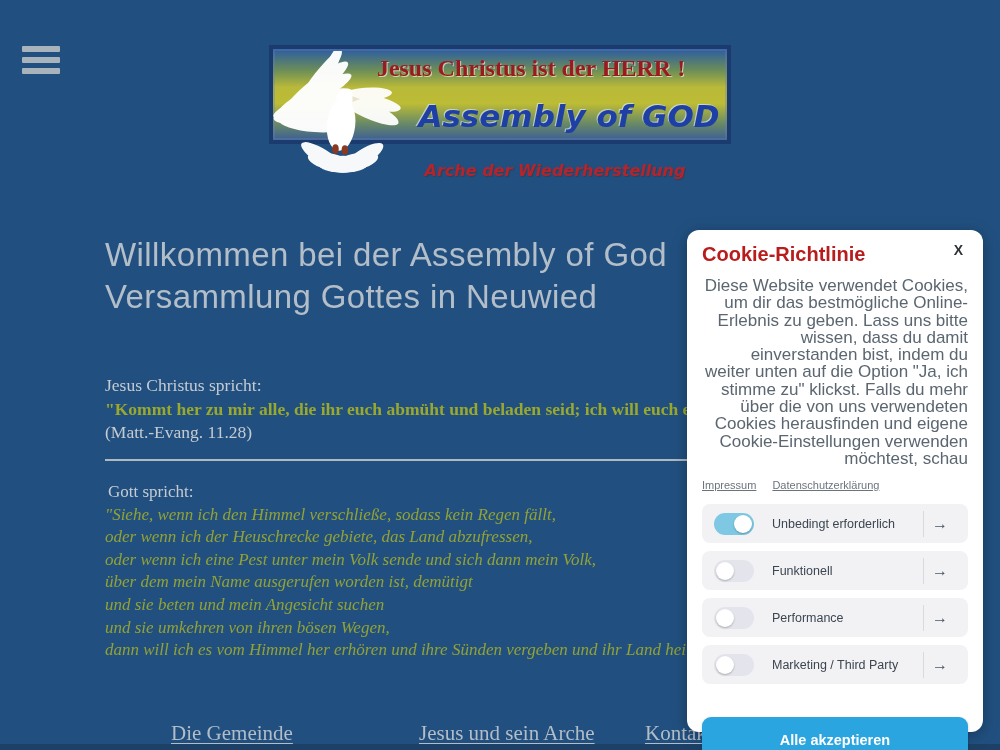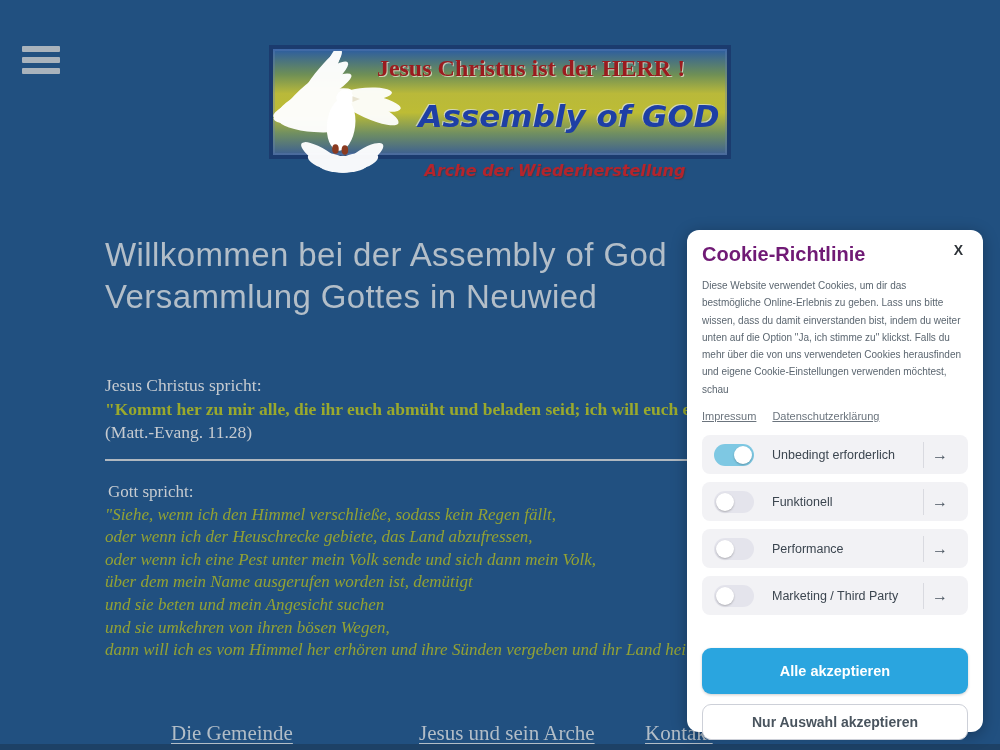--- a/index.html
+++ b/index.html
@@ -10,21 +10,21 @@
     overflow:hidden;
     font-family:"Liberation Sans", sans-serif;
   }
 
   
   .hamburger { position:absolute; left:22px; top:46px; width:38px; height:30px; cursor:pointer; }
   .hamburger span { display:block; width:38px; height:6px; background:#A9B3BC; border-radius:1px; margin-bottom:5px; }
 
   
   .banner {
-    position:absolute; left:269px; top:45px; width:462px; height:114px;
+    position:absolute; left:269px; top:45px; width:462px; height:99px;
     border:4px solid #1B3B6E;
     background:linear-gradient(180deg,#2B5CA2 0%, #6E8F56 24%, #B9B93A 42%, #BDBC35 60%, #6F8E62 80%, #3C5F93 100%);
     box-shadow:inset 0 0 0 2px rgba(100,130,180,0.35);
   }
   .banner-line1 {
     position:absolute; top:6px; left:64px; right:2px; text-align:center;
     font-family:"Liberation Serif", serif; font-weight:bold; font-size:24px;
     color:#9A1B1F; text-shadow:1px 1px 0 rgba(232,232,212,0.75);
     white-space:nowrap;
   }
@@ -79,26 +79,26 @@
   }
   .fl-1 { left:171px; } .fl-2 { left:419px; } .fl-3 { left:645px; }
   .bottom-strip { position:absolute; left:0; top:744px; width:1000px; height:6px; background:#1D4166; }
 
   
   .cookie {
     position:absolute; left:687px; top:230px; width:296px; height:502px;
     background:#FFFFFF; border-radius:12px; padding:13px 15px;
     box-shadow:0 3px 16px rgba(0,0,0,0.3); z-index:10;
   }
-  .cookie-title { font-size:20px; font-weight:bold; color:#701a75; }
+  .cookie-title { font-size:20px; font-weight:bold; color:#b91c1c; }
   .cookie-close {
     position:absolute; top:10px; right:16px; font-size:14px; font-weight:bold;
     color:#2E3338; cursor:pointer; padding:2px 4px;
   }
-  .cookie-body { margin-top:11px; font-size:10px; line-height:17.3px; color:#5B6670; }
+  .cookie-body { margin-top:11px; font-size:17px; line-height:17.3px; color:#5B6670;text-align:right; }
   .cookie-links { margin-top:12px; display:flex; gap:16px; }
   .cookie-links a { font-size:11px; color:#6B747D; text-decoration:underline; cursor:pointer; }
   .toggles { margin-top:13px; }
   .trow {
     height:39px; background:#F2F2F5; border-radius:8px; margin-bottom:8px;
     display:flex; align-items:center; padding:0 12px;
   }
   .pill {
     position:relative; width:40px; height:22px; border-radius:11px;
     background:#E4E4EC; flex:0 0 auto; cursor:pointer;

